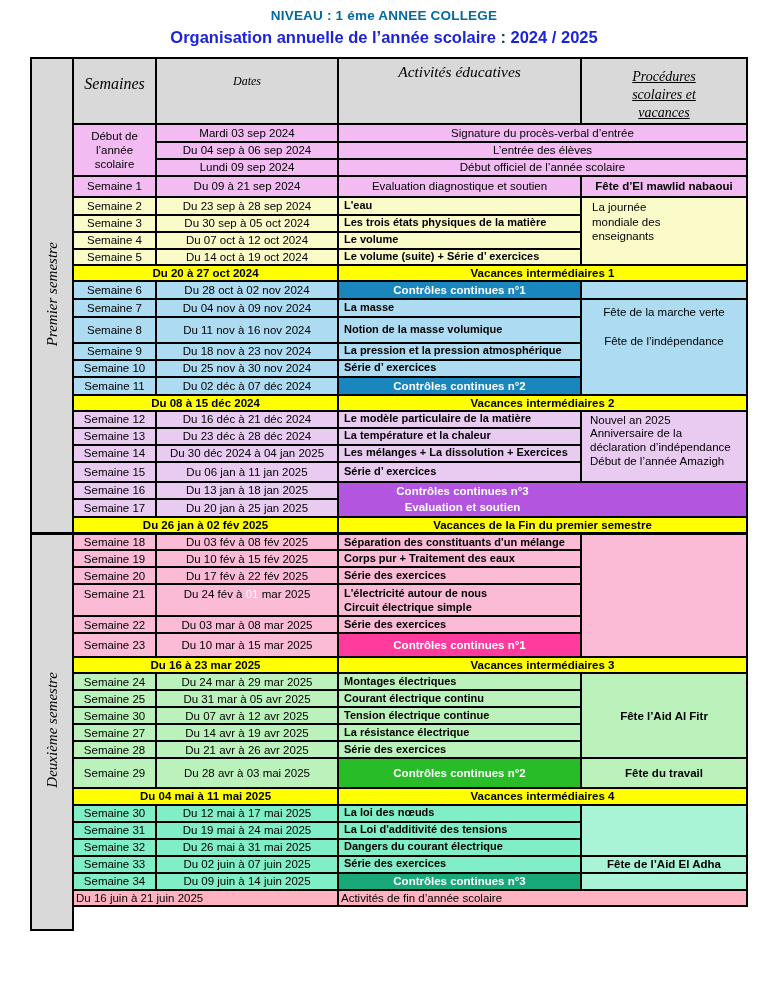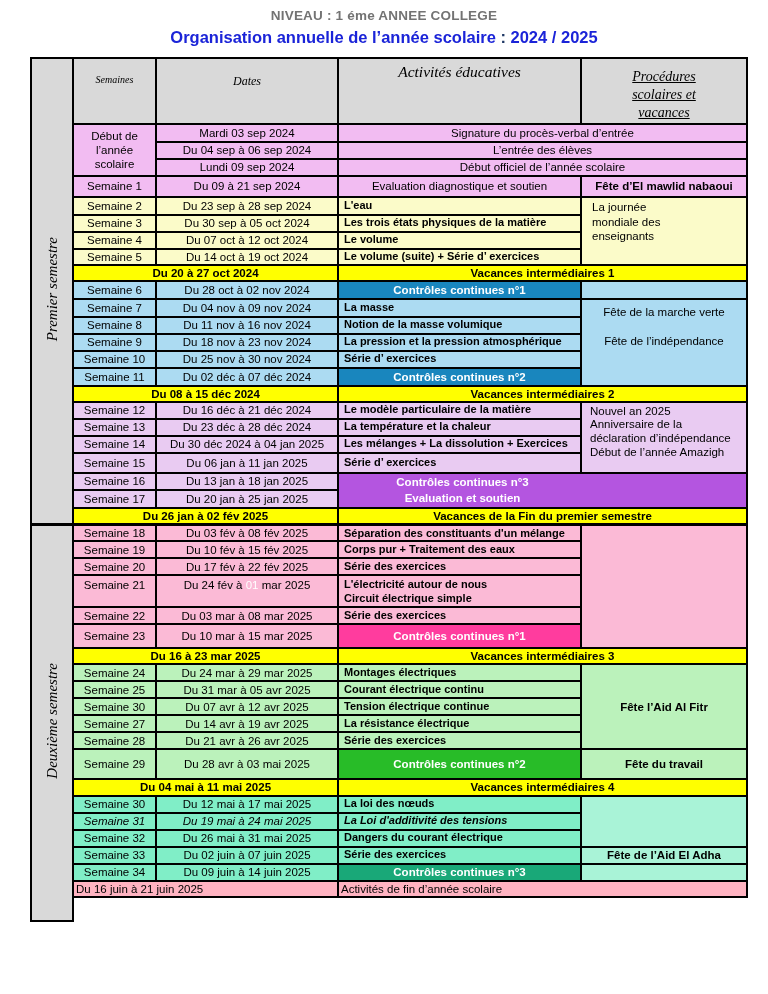--- a/index.html
+++ b/index.html
@@ -1,24 +1,24 @@
 <!DOCTYPE html>
 <html><head>
 <meta charset="utf-8">
 <style>
   html,body{margin:0;padding:0;background:#fff;}
   body{width:768px;height:994px;font-family:"Liberation Sans",sans-serif;color:#000;overflow:hidden;}
   .titles{text-align:center;padding-top:8px;}
-  .t1{color:#737373;font-weight:bold;font-size:13.5px;letter-spacing:.2px;}
+  .t1{color:#0369a1;font-weight:bold;font-size:13.5px;letter-spacing:.2px;}
   .t2{font-weight:bold;font-size:16.5px;margin-top:5px;color:#1B24D8;}
   .t2 .colon{color:#1F3864;}
   table{border-collapse:collapse;table-layout:fixed;width:716px;margin:10px 0 0 30px;}
   td{border:2px solid #000;font-size:11.5px;padding:0 2px;vertical-align:middle;overflow:hidden;line-height:1.22;}
   .hd{background:#D9D9D9;font-family:"Liberation Serif",serif;font-style:italic;font-weight:normal;text-align:center;}
-  .hd-sem{font-size:10px;vertical-align:top;padding-top:15px;}
+  .hd-sem{font-size:16px;vertical-align:top;padding-top:15px;}
   .hd-dates{font-size:12px;vertical-align:top;padding-top:15px;}
   .hd-act{font-size:15.5px;vertical-align:top;padding-top:4px;}
   .hd-proc{font-size:14px;vertical-align:top;padding-top:9px;line-height:1.3;text-decoration:underline;}
   .semcol{background:#D9D9D9;text-align:center;vertical-align:middle;border:2px solid #000;}
   .vert{writing-mode:vertical-rl;transform:rotate(180deg);font-family:"Liberation Serif",serif;font-style:italic;font-size:15px;display:inline-block;line-height:1;}
   .wk{text-align:center;}
   .dt{text-align:center;white-space:nowrap;}
   .act{text-align:left;font-weight:bold;padding-left:5px;font-size:11px;white-space:nowrap;}
   .ctr{text-align:center;white-space:nowrap;}
   .fete{text-align:center;font-weight:bold;}
@@ -121,21 +121,21 @@
         <td class="wk b3">Semaine 7</td>
         <td class="dt b3">Du 04 nov à 09 nov 2024</td>
         <td class="act b3">La masse</td>
         <td rowspan="5" class="fete2 b3 top">
           <div class="gap">
             <div>Fête de la marche verte</div>
             <div>Fête de l’indépendance</div>
           </div>
         </td>
       </tr>
-      <tr style="height: 17px;">
+      <tr style="height: 26px;">
         <td class="wk b3">Semaine 8</td>
         <td class="dt b3">Du 11 nov à 16 nov 2024</td>
         <td class="act b3">Notion de la masse volumique</td>
       </tr>
       <tr style="height: 17px;">
         <td class="wk b3">Semaine 9</td>
         <td class="dt b3">Du 18 nov à 23 nov 2024</td>
         <td class="act b3">La pression et la pression atmosphérique</td>
       </tr>
       <tr style="height: 17px;">
@@ -273,21 +273,21 @@
       <tr style="height: 15px;">
         <td colspan="2" class="vac">Du 04 mai à 11 mai 2025</td>
         <td colspan="2" class="vac">Vacances intermédiaires 4</td>
       </tr>
       <tr style="height: 17px;">
         <td class="wk b7">Semaine 30</td>
         <td class="dt b7">Du 12 mai à 17 mai 2025</td>
         <td class="act b7">La loi des nœuds</td>
         <td rowspan="3" class="b7l"></td>
       </tr>
-      <tr style="height: 17px; font-style: italic;">
+      <tr style="height: 17px;">
         <td class="wk b7">Semaine 31</td>
         <td class="dt b7">Du 19 mai à 24 mai 2025</td>
         <td class="act b7">La Loi d'additivité des tensions</td>
       </tr>
       <tr style="height: 17px;">
         <td class="wk b7">Semaine 32</td>
         <td class="dt b7">Du 26 mai à 31 mai 2025</td>
         <td class="act b7">Dangers du courant électrique</td>
       </tr>
       <tr style="height: 17px;">

